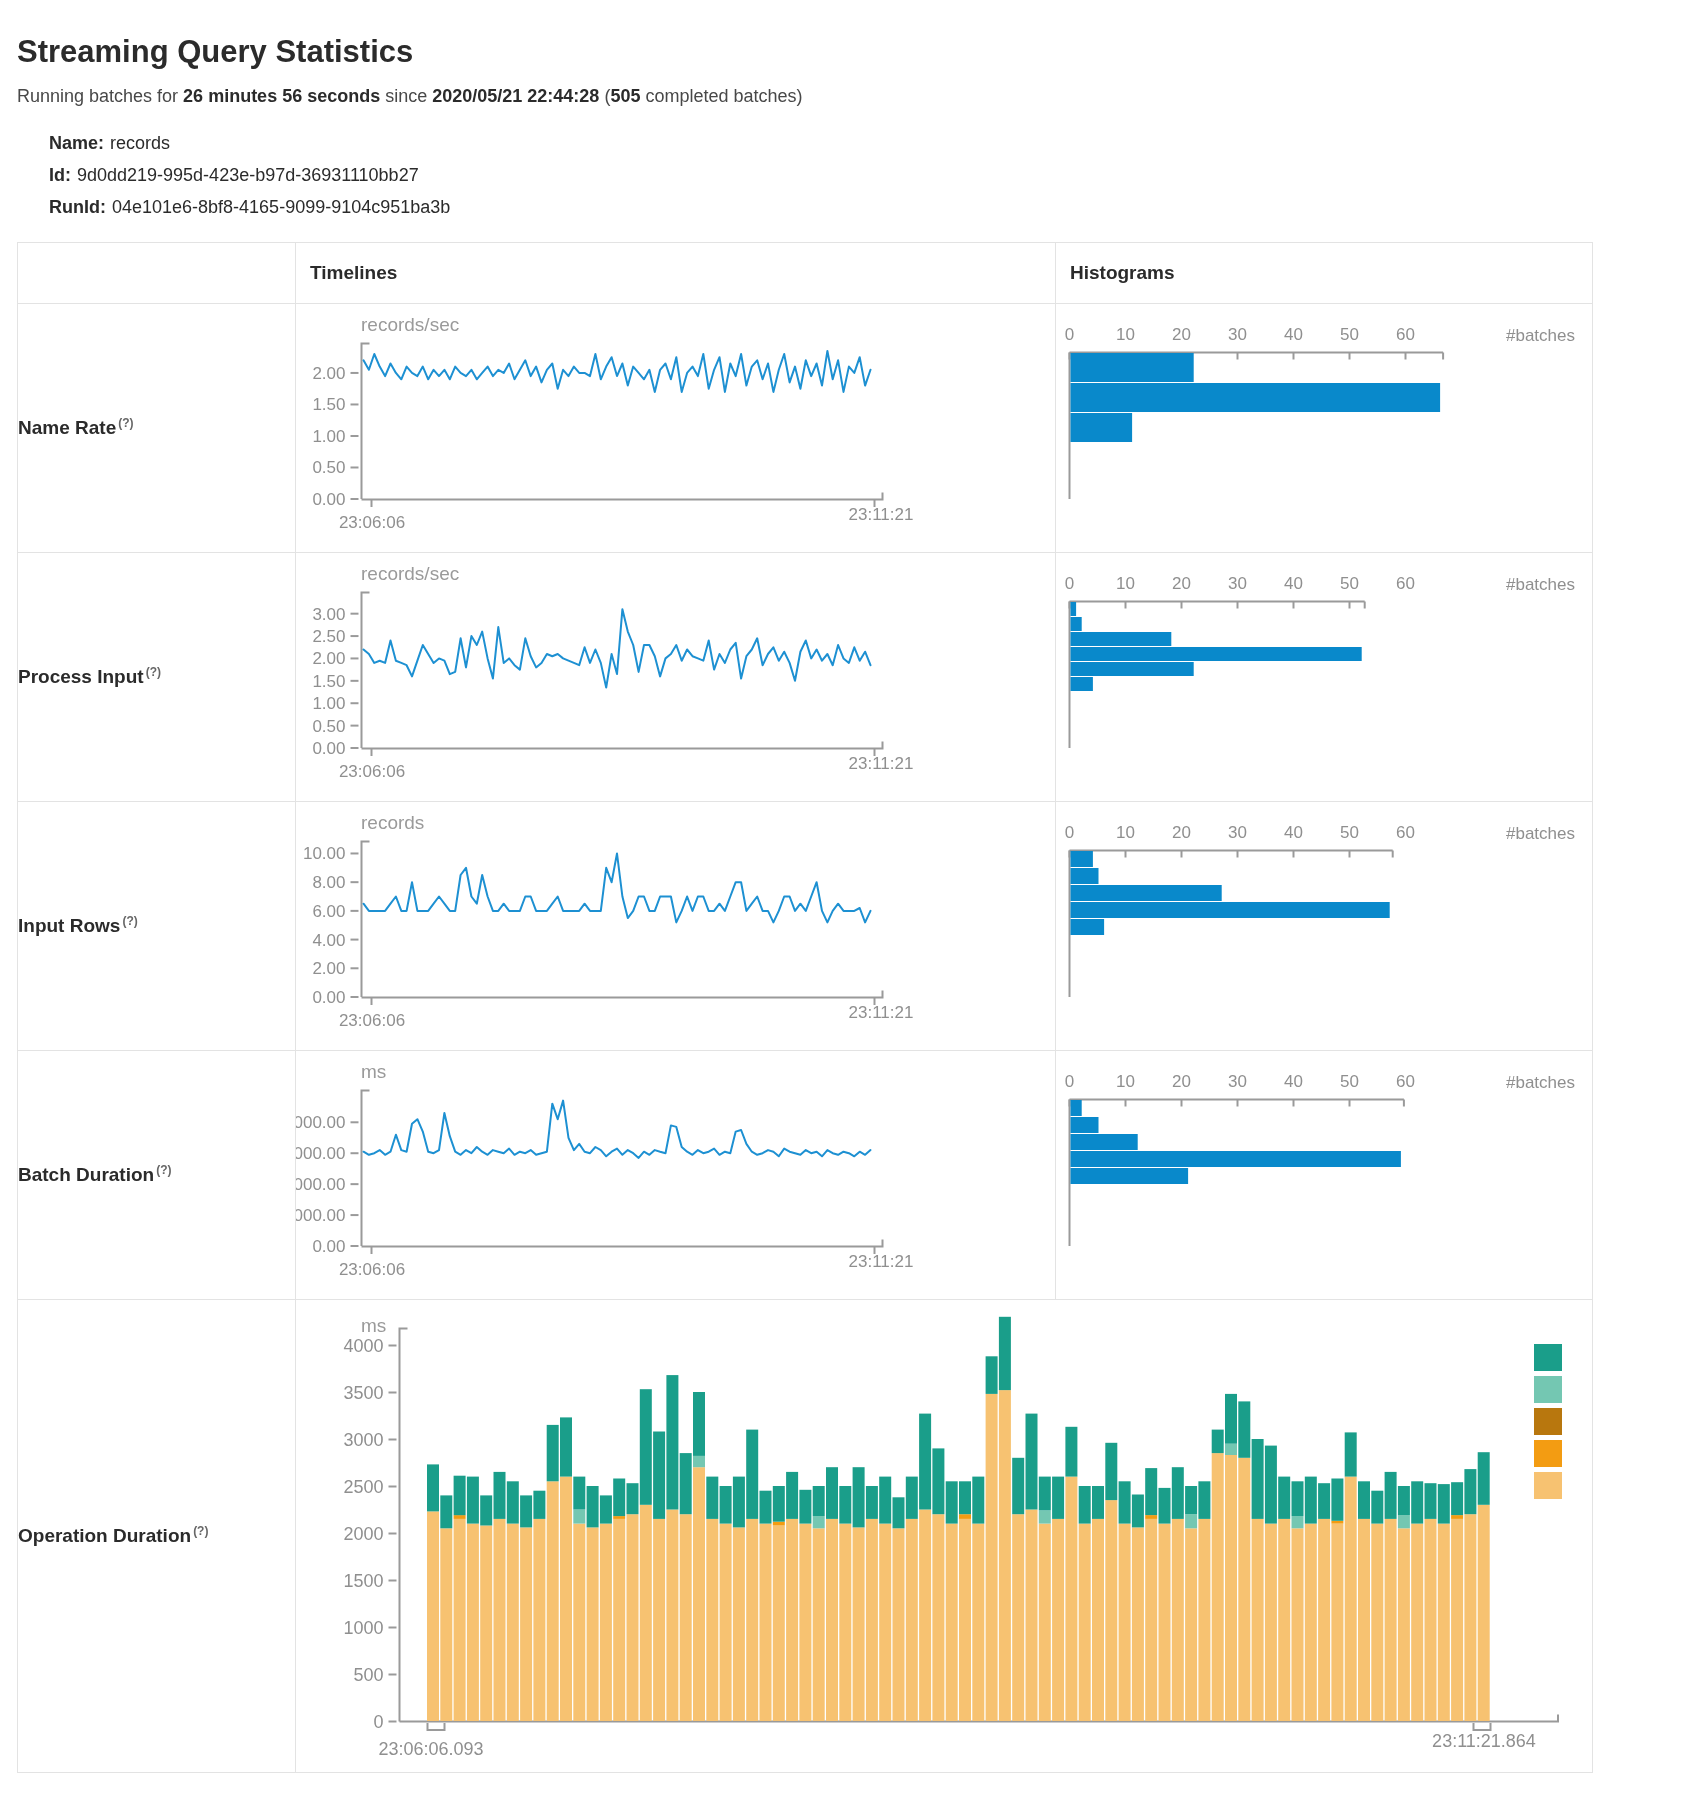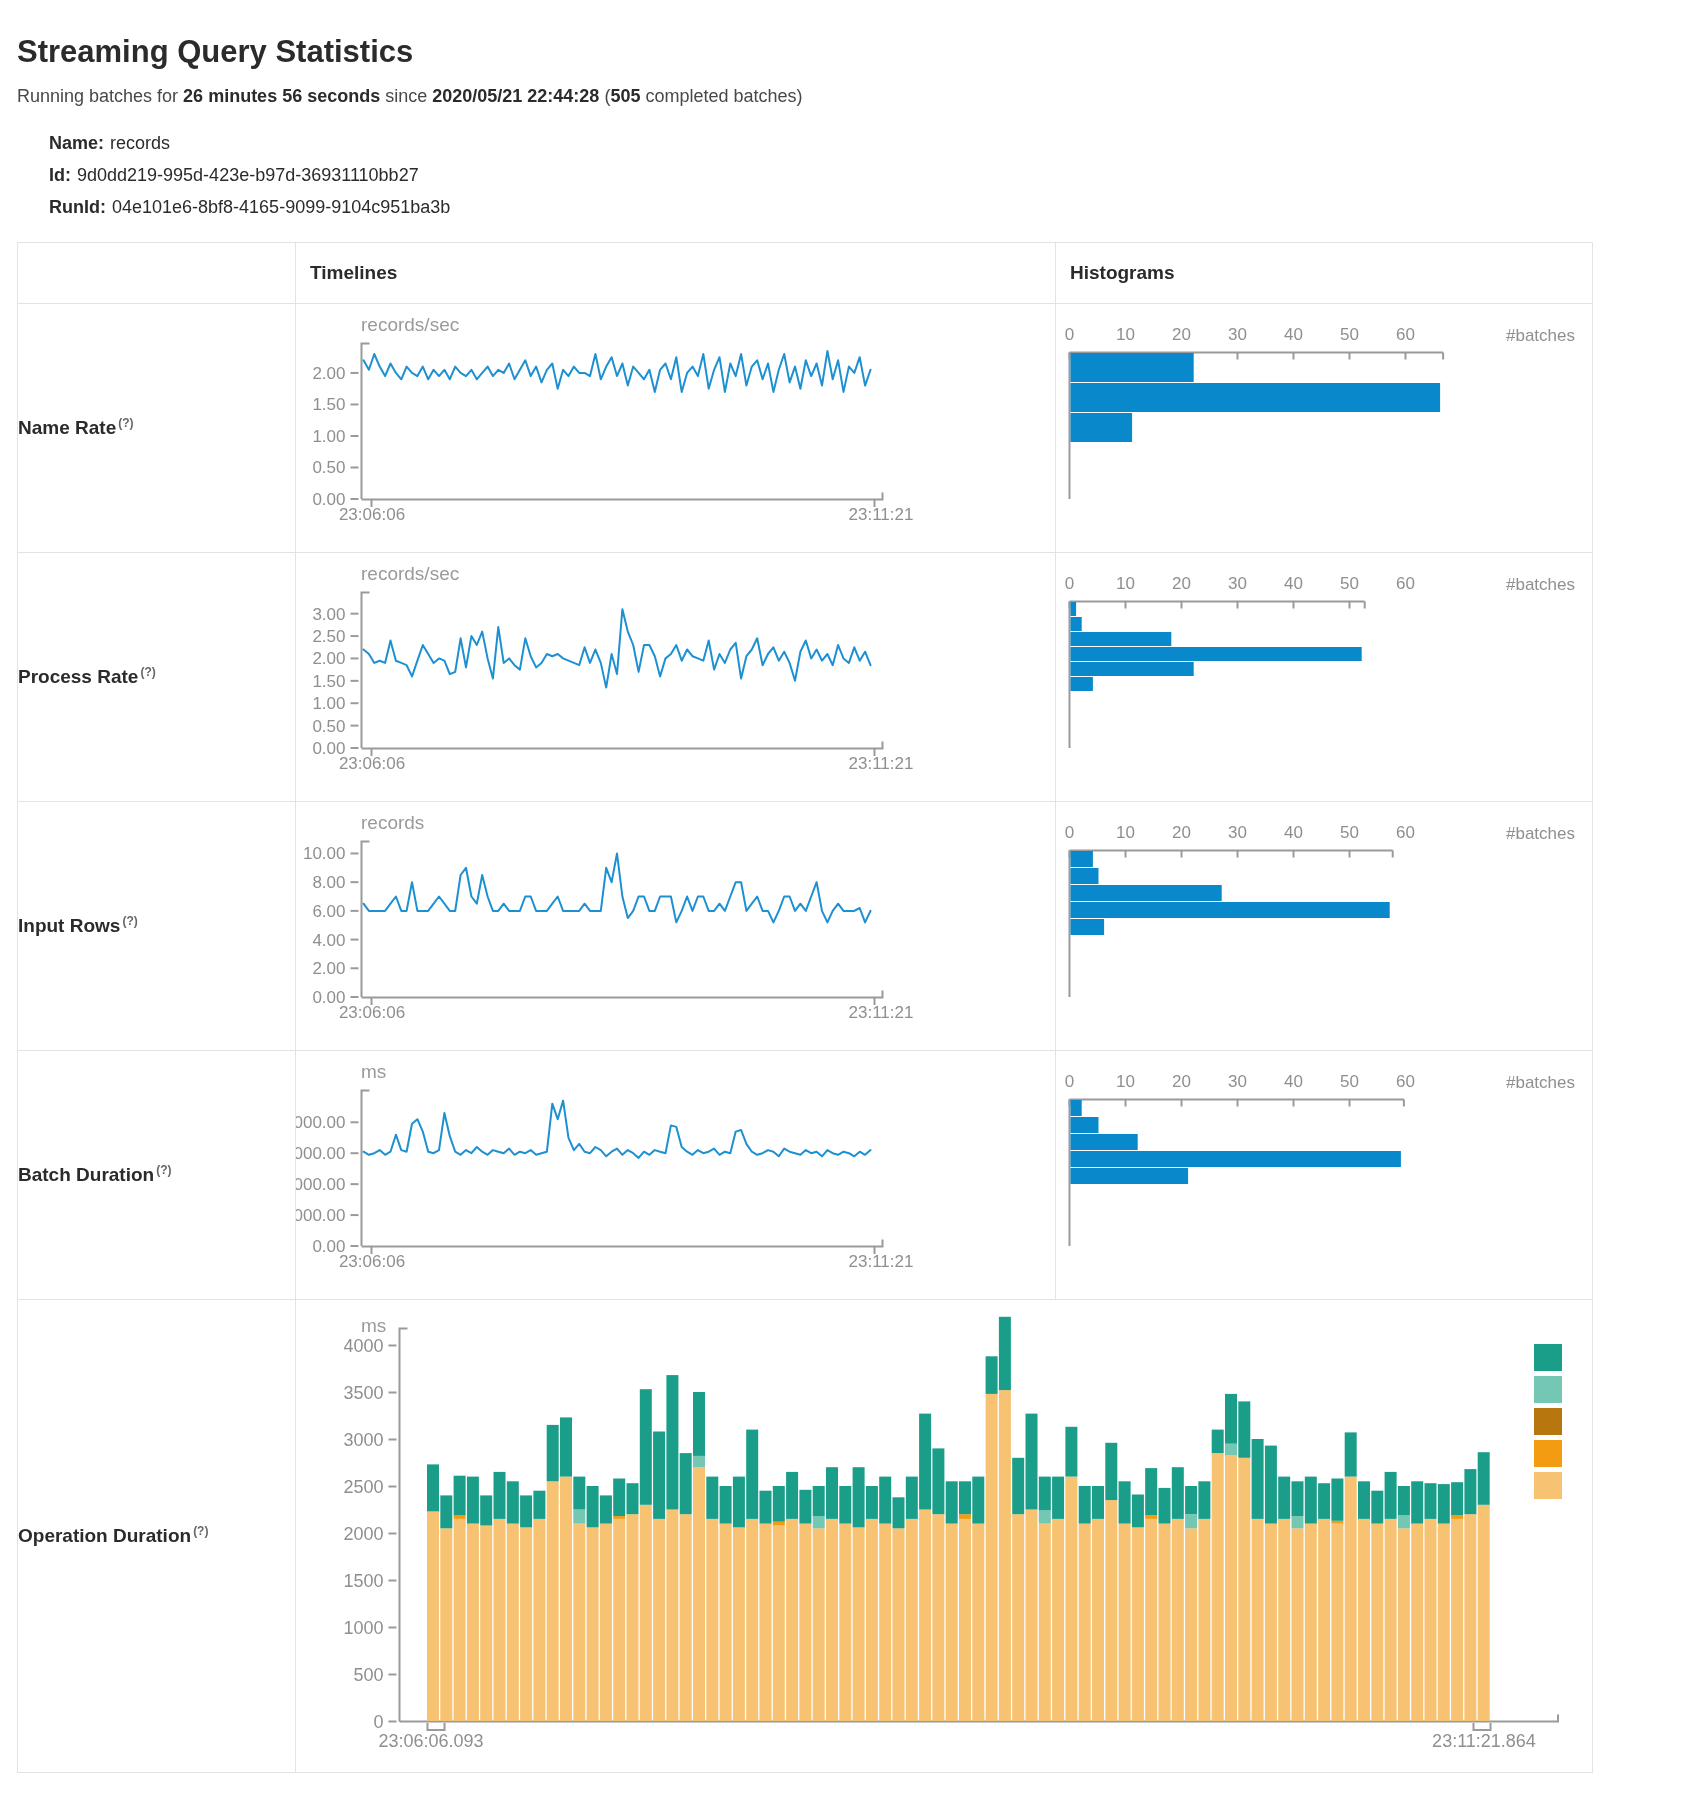--- a/index.html
+++ b/index.html
@@ -16,21 +16,21 @@
   table.stats th{height:60px;text-align:left;padding-left:14px;font-size:19px;color:#2b2b2b;}
   td.row-label{padding-left:14px;font-weight:bold;font-size:19px;color:#2b2b2b;}
   td.row-label sup{font-size:12px;color:#666;margin-left:2px;}
   .chart-cell{position:relative;}
   .tl-chart{position:relative;width:758px;height:248px;}
   .hist-chart{position:relative;width:535px;height:248px;}
   .op-chart{position:relative;width:1296px;height:471px;}
   .unit-label{position:absolute;left:65px;top:10px;font-size:19px;color:#9a9a9a;}
   .op-chart .unit-label{top:14px;}
   .x-label{position:absolute;top:201px;font-size:17px;color:#8f8f8f;white-space:nowrap;}
-  .x-start{left:76px;transform:translateX(-50%);}
+  .x-start{left:76px;transform:translateX(-50%);margin-top:8px;}
   .x-end{left:585px;transform:translateX(-50%);}
   .op-chart .x-label{top:430px;font-size:18px;}
   .op-chart .x-start{left:135px;}
   .op-chart .x-end{left:1188px;}
   .batches-label{position:absolute;right:16px;top:22px;font-size:17px;color:#8f8f8f;}
   .legend{position:absolute;left:1238px;top:43px;width:28px;}
   .legend .swatch{width:28px;height:27px;margin-bottom:5px;}
   svg{position:absolute;left:0;top:0;}
   svg text{font-family:"Liberation Sans", sans-serif;}
 </style>
@@ -109,21 +109,21 @@
               <line x1="349.5" y1="48.5" x2="349.5" y2="55.5" stroke="#9a9a9a" stroke-width="2"></line>
               <rect x="14.5" y="49" width="123.19999999999999" height="29" fill="#0989cb"></rect>
               <rect x="14.5" y="79" width="369.59999999999997" height="29" fill="#0989cb"></rect>
               <rect x="14.5" y="109" width="61.599999999999994" height="29" fill="#0989cb"></rect>
             </svg>
           </div>
     </td>
   </tr>
 
   <tr>
-    <td class="row-label"><span>Process Rate</span><sup>(?)</sup></td>
+    <td class="row-label"><span>Process Input</span><sup>(?)</sup></td>
     <td class="chart-cell">
       <div class="tl-chart">
         <div class="unit-label">records/sec</div>
         <div class="x-label x-start">23:06:06</div>
         <div class="x-label x-end">23:11:21</div>
       <svg width="758" height="248">
               <path d="M73.5 39.5H65.5V195" stroke="#9a9a9a" fill="none" stroke-width="2"></path>
               <path d="M65.5 195.5H586.5v-7" stroke="#9a9a9a" fill="none" stroke-width="2"></path>
               <line x1="75.5" y1="196" x2="75.5" y2="203" stroke="#9a9a9a" stroke-width="2"></line>
               <line x1="578.5" y1="196" x2="578.5" y2="203" stroke="#9a9a9a" stroke-width="2"></line>

